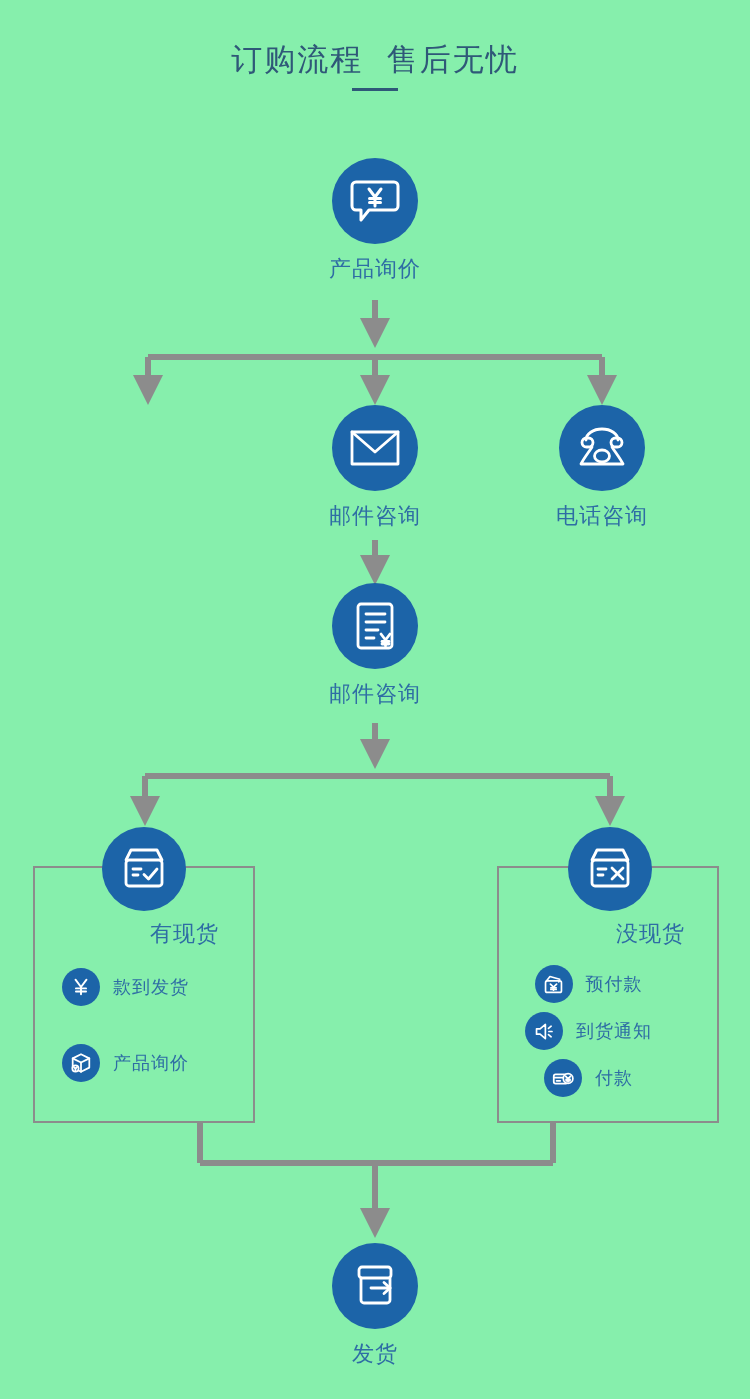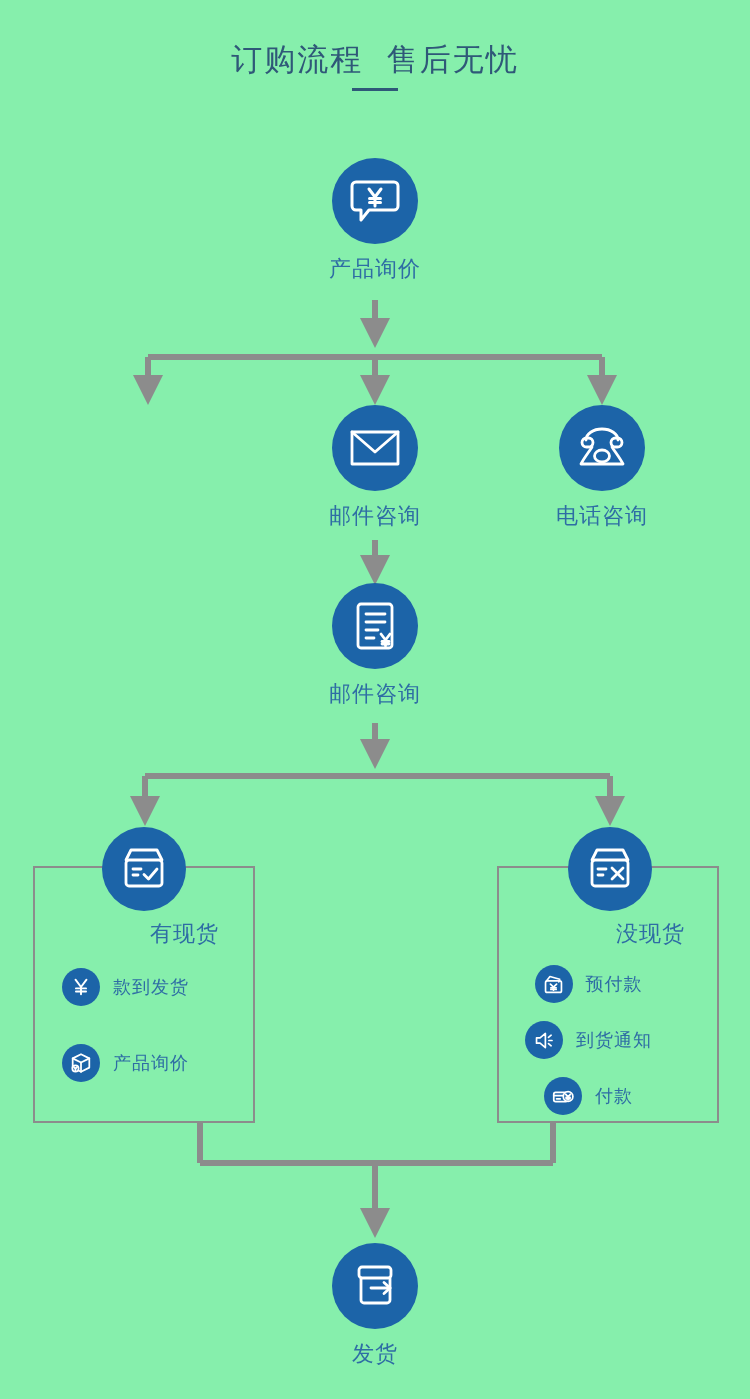--- a/index.html
+++ b/index.html
@@ -266,21 +266,21 @@
         <rect x="8" y="14" width="36" height="26" rx="3"></rect>
         <path d="M14 23 H22"></path>
         <path d="M14 29 H19"></path>
         <path d="M28 22 L39 33"></path>
         <path d="M39 22 L28 33"></path>
       </svg>
     </div>
     <div class="node-label">没现货</div>
   </div>
 
-  <div class="sub-list" style="left:525px; top:965px; gap:18px;">
+  <div class="sub-list" style="left:525px; top:965px; gap:9px;">
     <div class="sub-item">
       <span class="sub-icon">
         <svg width="23" height="23" viewBox="0 0 26 26" fill="none" stroke="#ffffff" stroke-width="1.9" stroke-linecap="round" stroke-linejoin="round">
           <path d="M5 9 L9 4 L20 7 L19 10"></path>
           <rect x="4" y="9" width="18" height="13" rx="2"></rect>
           <path d="M9.5 12.5 L13 16 L16.5 12.5"></path>
           <path d="M13 16 V19.5"></path>
           <path d="M10 16.8 H16"></path>
           <path d="M10 18.6 H16"></path>
         </svg>

